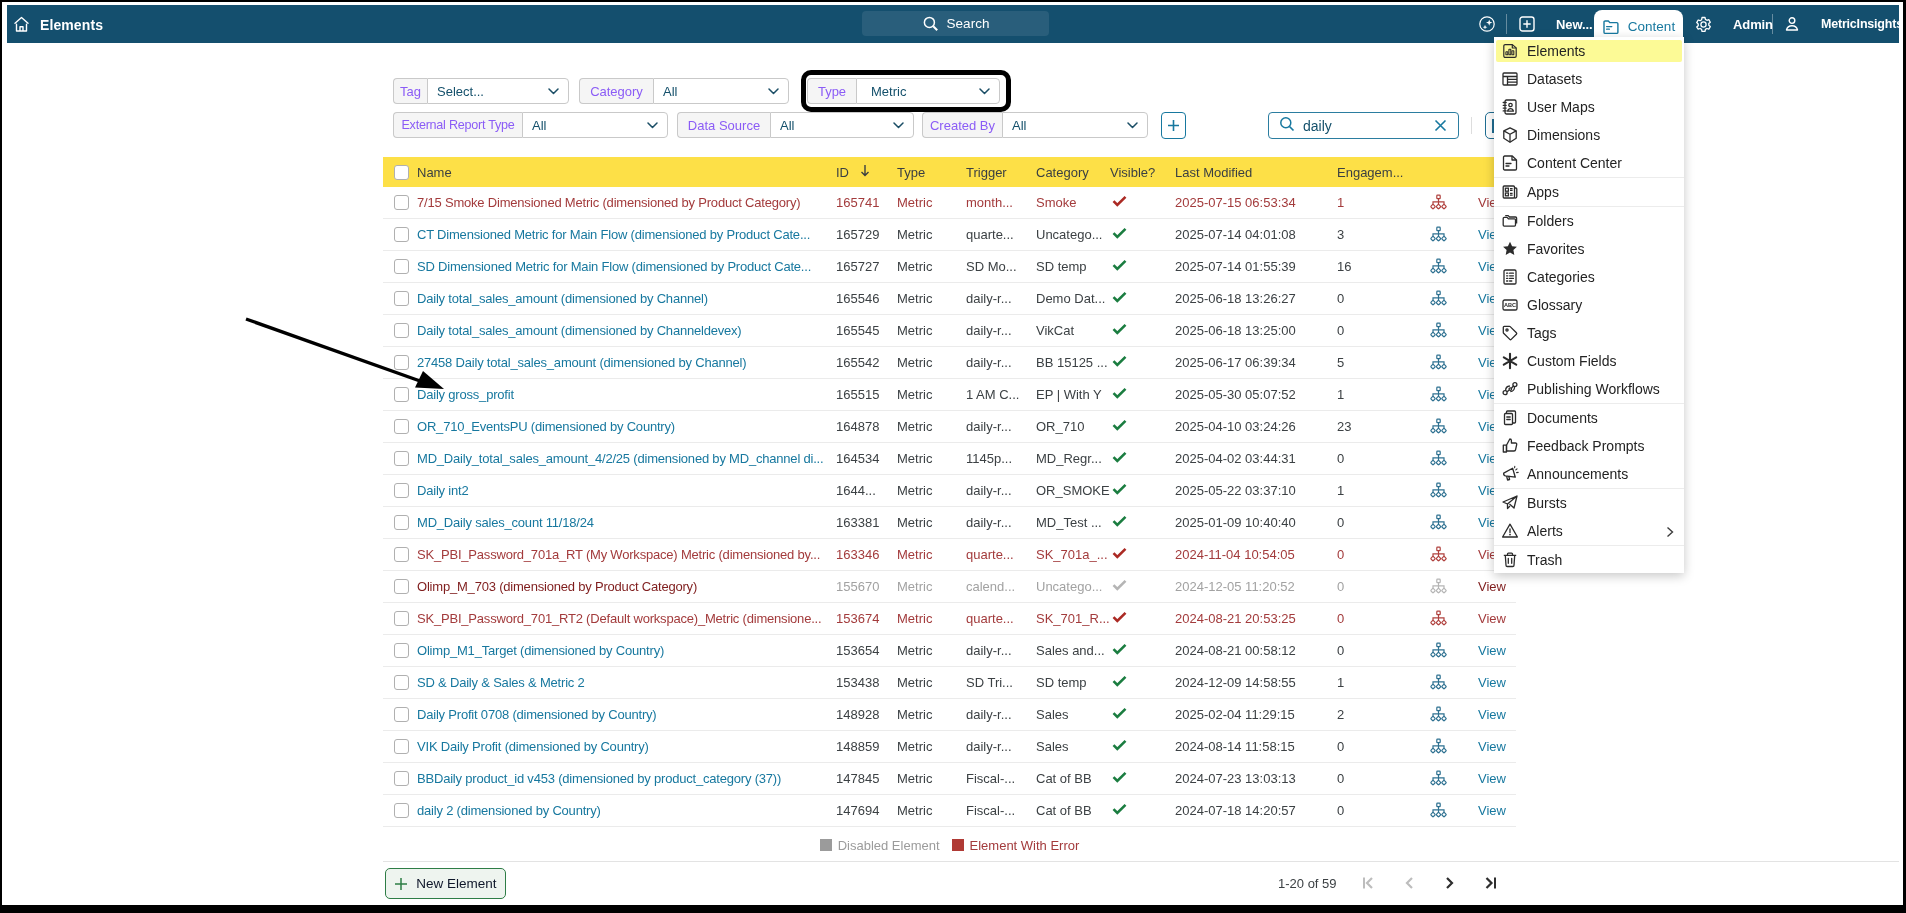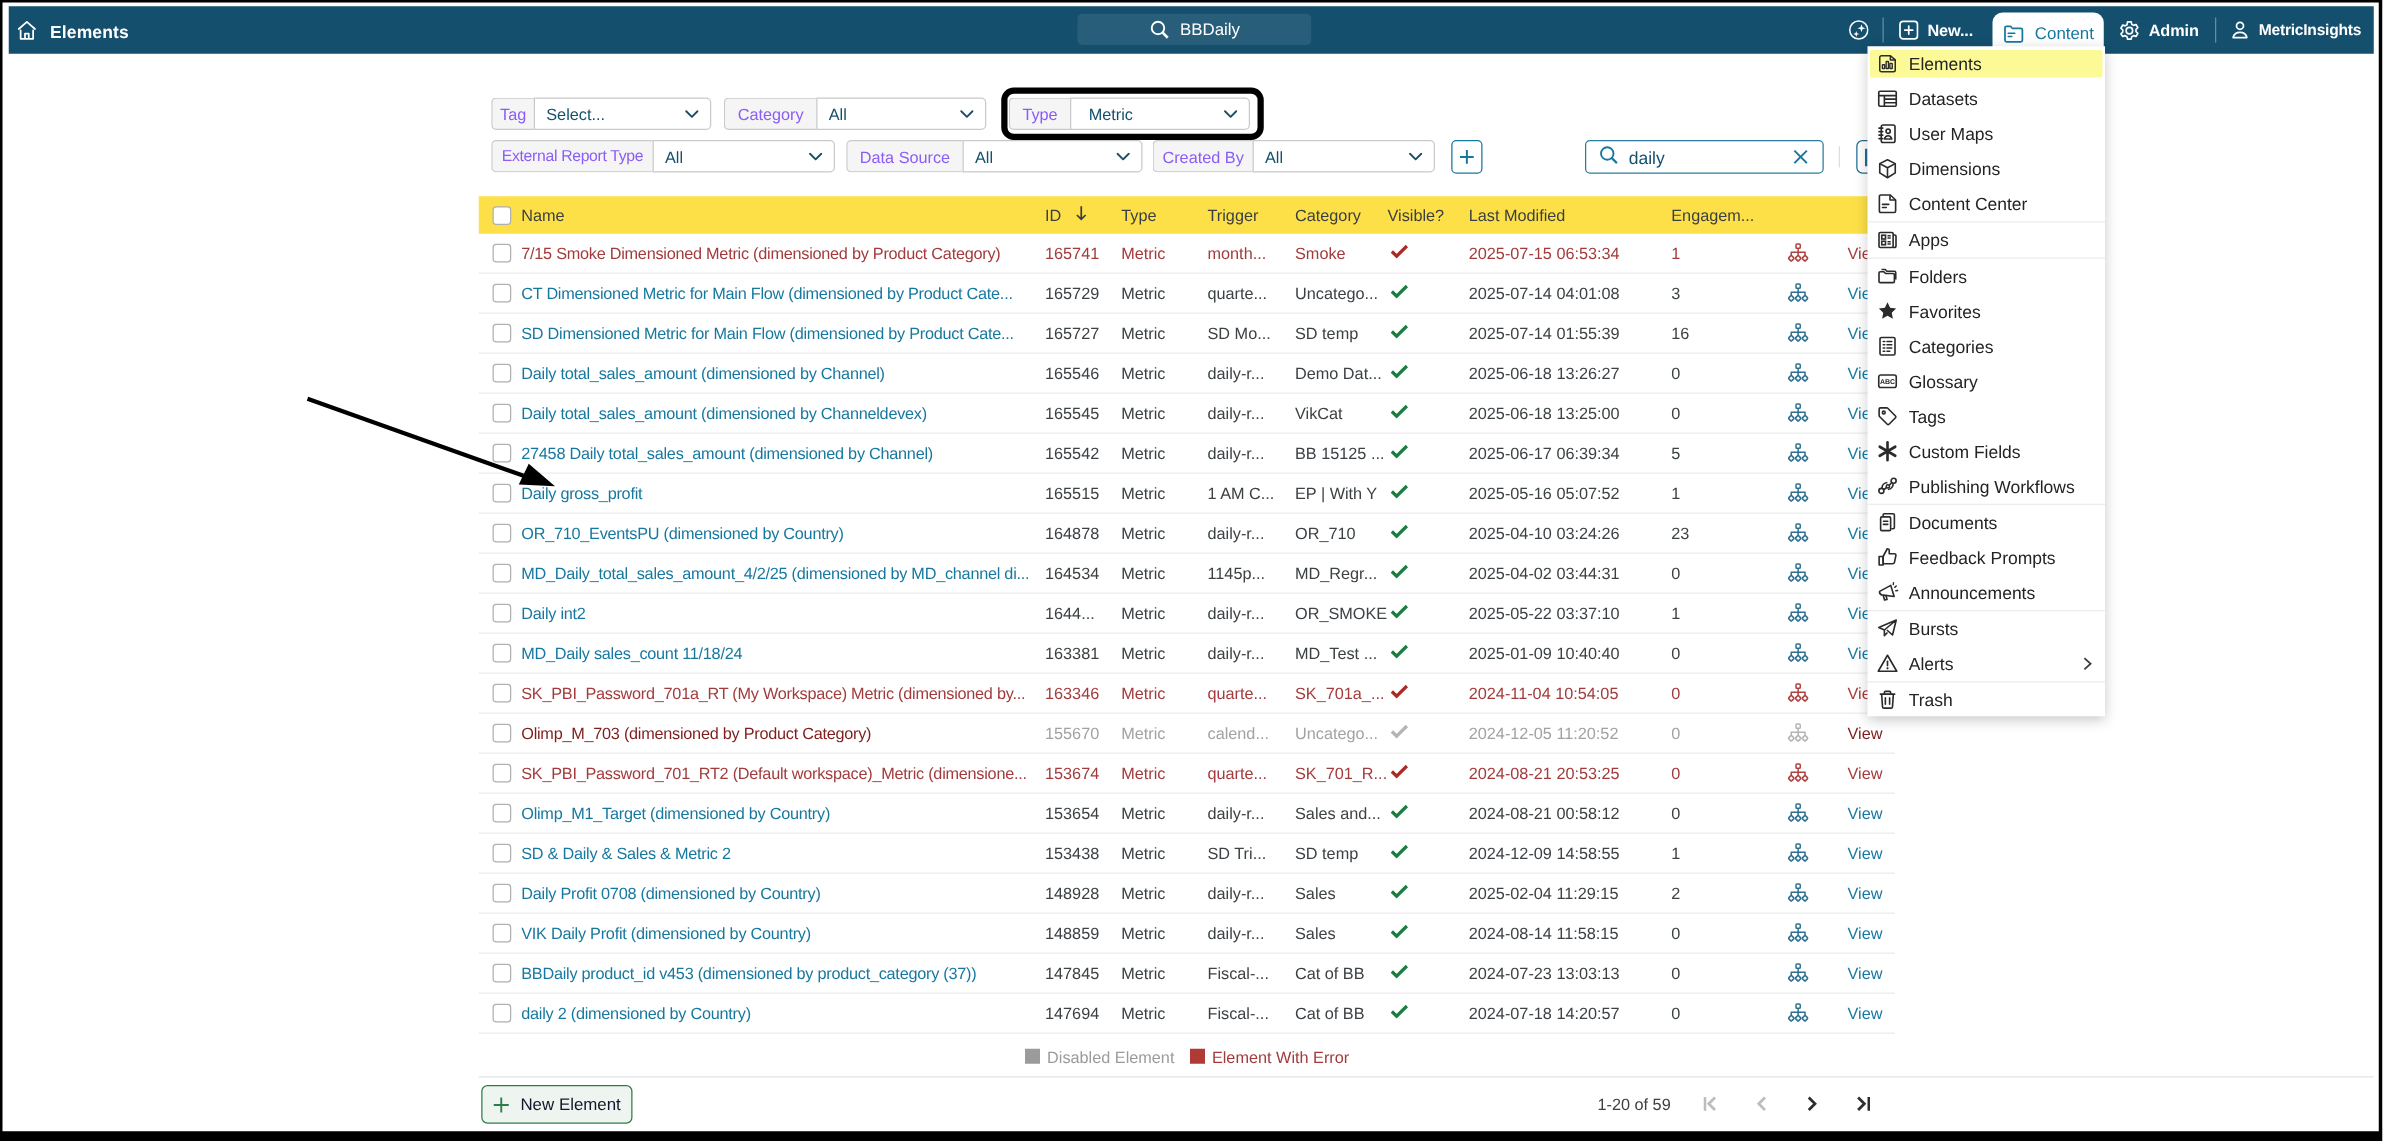--- a/index.html
+++ b/index.html
@@ -3,21 +3,21 @@
 <style>
 *{margin:0;padding:0;box-sizing:border-box}
 html,body{width:1906px;height:913px;overflow:hidden}
 body{font-family:"Liberation Sans",sans-serif;background:#fff;position:relative}
 .frame{position:absolute;left:0;top:0;width:1906px;height:913px;border:2px solid #000;border-right-width:3px;border-bottom-width:8px;pointer-events:none;z-index:60}
 .nav{position:absolute;left:7px;top:5px;width:1892px;height:38px;background:#144f6e;color:#fff;z-index:20}
 .nav .home{position:absolute;left:6px;top:11px}
 .nav .brand{position:absolute;left:33px;top:12px;font-size:14px;font-weight:bold;letter-spacing:.1px}
 .nav .searchbox{position:absolute;left:855px;top:6px;width:187px;height:25px;background:rgba(255,255,255,.09);border-radius:4px;display:flex;align-items:center;justify-content:center;gap:8px;font-size:13.5px;color:#fff}
 .nav .sep{position:absolute;top:9px;width:1px;height:20px;background:rgba(255,255,255,.35)}
-.navitem{position:absolute;top:0;height:38px;display:flex;align-items:center;gap:7px;font-size:13px;font-weight:bold;color:#fff;letter-spacing:-.1px}
+.navitem{position:absolute;top:0;height:38px;display:flex;align-items:center;gap:21px;font-size:13px;font-weight:bold;color:#fff;letter-spacing:-.1px}
 .tab{position:absolute;left:1594px;top:10px;width:89px;height:33px;background:#fff;border-radius:8px 8px 0 0;display:flex;align-items:center;justify-content:center;gap:8px;font-size:13.5px;color:#17789f;z-index:30}
 
 .fgroup{position:absolute;height:26px;display:flex;font-size:13px;z-index:5}
 .fgroup .lbl{background:#f5f5f5;border:1px solid #c9c9c9;border-right:none;border-radius:4px 0 0 4px;display:flex;align-items:center;justify-content:center;padding:0 6px;color:#8b5cf6;white-space:nowrap}
 .fgroup .val{background:#fff;border:1px solid #c9c9c9;border-radius:0 4px 4px 0;display:flex;align-items:center;padding:0 9px;color:#14506b;position:relative;white-space:nowrap}
 .fgroup .val .chev{position:absolute;right:9px}
 .typerect{position:absolute;left:801px;top:70px;width:210px;height:42px;border:5px solid #000;border-radius:10px;z-index:6}
 .plusbtn{position:absolute;left:1161px;top:112px;width:25px;height:27px;border:1px solid #17789f;border-radius:4px;display:flex;align-items:center;justify-content:center;z-index:5}
 .srch{position:absolute;left:1268px;top:112px;width:191px;height:27px;border:1px solid #2b7da0;border-radius:4px;display:flex;align-items:center;font-size:14px;color:#14506b;z-index:5}
 .hidbtn{position:absolute;left:1485px;top:112px;width:30px;height:27px;border:1.5px solid #1f6d92;border-radius:5px;z-index:5}
@@ -59,21 +59,21 @@
         <path fill="none" d="M2 7.2 8.5 1.5 15 7.2" stroke="#fff" stroke-width="1.4" stroke-linecap="round" stroke-linejoin="round"></path>
         <path fill="none" d="M3.5 8.2V15h10V8.2" stroke="#fff" stroke-width="1.4" stroke-linecap="round" stroke-linejoin="round"></path>
         <path fill="none" d="M7 15v-4.2h3V15" stroke="#fff" stroke-width="1.4" stroke-linejoin="round"></path>
       </svg></span>
     <span class="brand">Elements</span>
 <div class="searchbox">
       <svg width="17" height="17" viewBox="0 0 17 17" fill="none">
         <circle fill="none" cx="7.4" cy="7.4" r="5" stroke="#fff" stroke-width="1.5"></circle>
         <path d="M11.2 11.2l4 4" stroke="#fff" stroke-width="2"></path>
       </svg>
-      <span style="font-weight:normal">BBDaily</span>
+      <span style="font-weight:normal">Search</span>
     </div>
 <span style="position:absolute;left:1472px;top:11px"><svg width="16" height="16" viewBox="0 0 16 16" fill="none">
         <circle cx="8" cy="8" r="7.2" fill="none" stroke="#fff" stroke-width="1.2"></circle>
         <path d="M10.2 3.4l.8 2.4 2.4.8-2.4.8-.8 2.4-.8-2.4-2.4-.8 2.4-.8Z" fill="#fff"></path>
         <path d="M6 8.8l.62 1.78 1.78.62-1.78.62L6 13.6l-.62-1.78-1.78-.62 1.78-.62Z" fill="#fff"></path>
       </svg></span>
 <div class="sep" style="left:1499px"></div>
 <div class="navitem" style="left:1512px">
       <svg width="16" height="16" viewBox="0 0 16 16" fill="none">
         <rect fill="none" x="1" y="1" width="14" height="14" rx="2.5" stroke="#fff" stroke-width="1.4"></rect>
@@ -322,21 +322,21 @@
 <div class="trow">
       <span class="c-cb"></span>
       <span class="c-name"><a class="nm" href="#">Daily gross_profit</a></span>
       <span class="c-id">165515</span>
       <span class="c-type">Metric</span>
       <span class="c-trig">1 AM C...</span>
       <span class="c-cat">EP | With Y</span>
       <span class="c-vis" style="padding-left:2px"><svg width="15" height="12" viewBox="0 0 15 12" fill="none">
           <path fill="none" d="M1.5 6.2 5.3 10 13.5 1.8" stroke="#1b7d40" stroke-width="2.6"></path>
         </svg></span>
-      <span class="c-mod">2025-05-16 05:07:52</span>
+      <span class="c-mod">2025-05-30 05:07:52</span>
       <span class="c-eng">1</span>
       <span class="c-tree">
         <svg class="tree" width="17" height="17" viewBox="0 0 17 17" fill="none">
           <rect fill="none" x="6.8" y="1.2" width="3.4" height="3.4" rx="0.7" stroke="#2e7191" stroke-width="1.2"></rect>
           <path fill="none" d="M8.5 4.8v3M3 10.8V7.8h11v3M8.5 7.8v3" stroke="#2e7191" stroke-width="1.2"></path>
           <rect fill="none" x="1.3" y="10.9" width="3.4" height="3.4" rx="0.7" stroke="#2e7191" stroke-width="1.2" transform="rotate(45 3 12.6)"></rect>
           <rect fill="none" x="6.8" y="10.9" width="3.4" height="3.4" rx="0.7" stroke="#2e7191" stroke-width="1.2" transform="rotate(45 8.5 12.6)"></rect>
           <rect fill="none" x="12.3" y="10.9" width="3.4" height="3.4" rx="0.7" stroke="#2e7191" stroke-width="1.2" transform="rotate(45 14 12.6)"></rect>
         </svg>
       </span>

